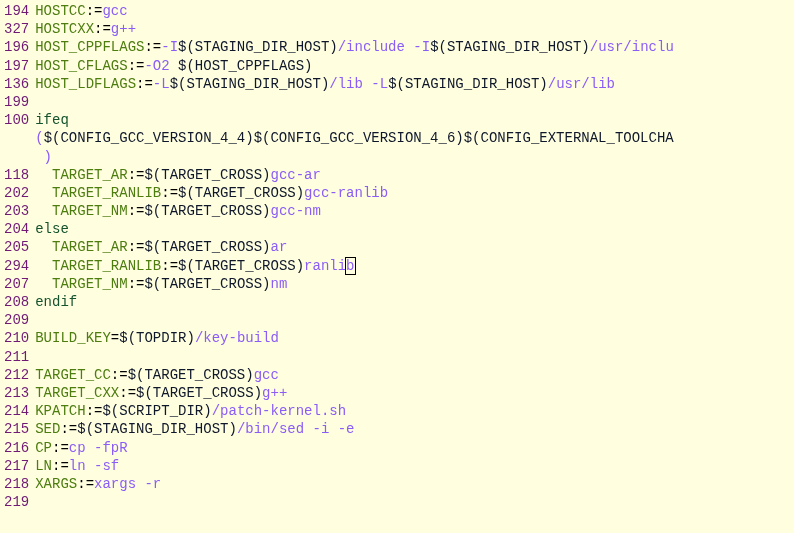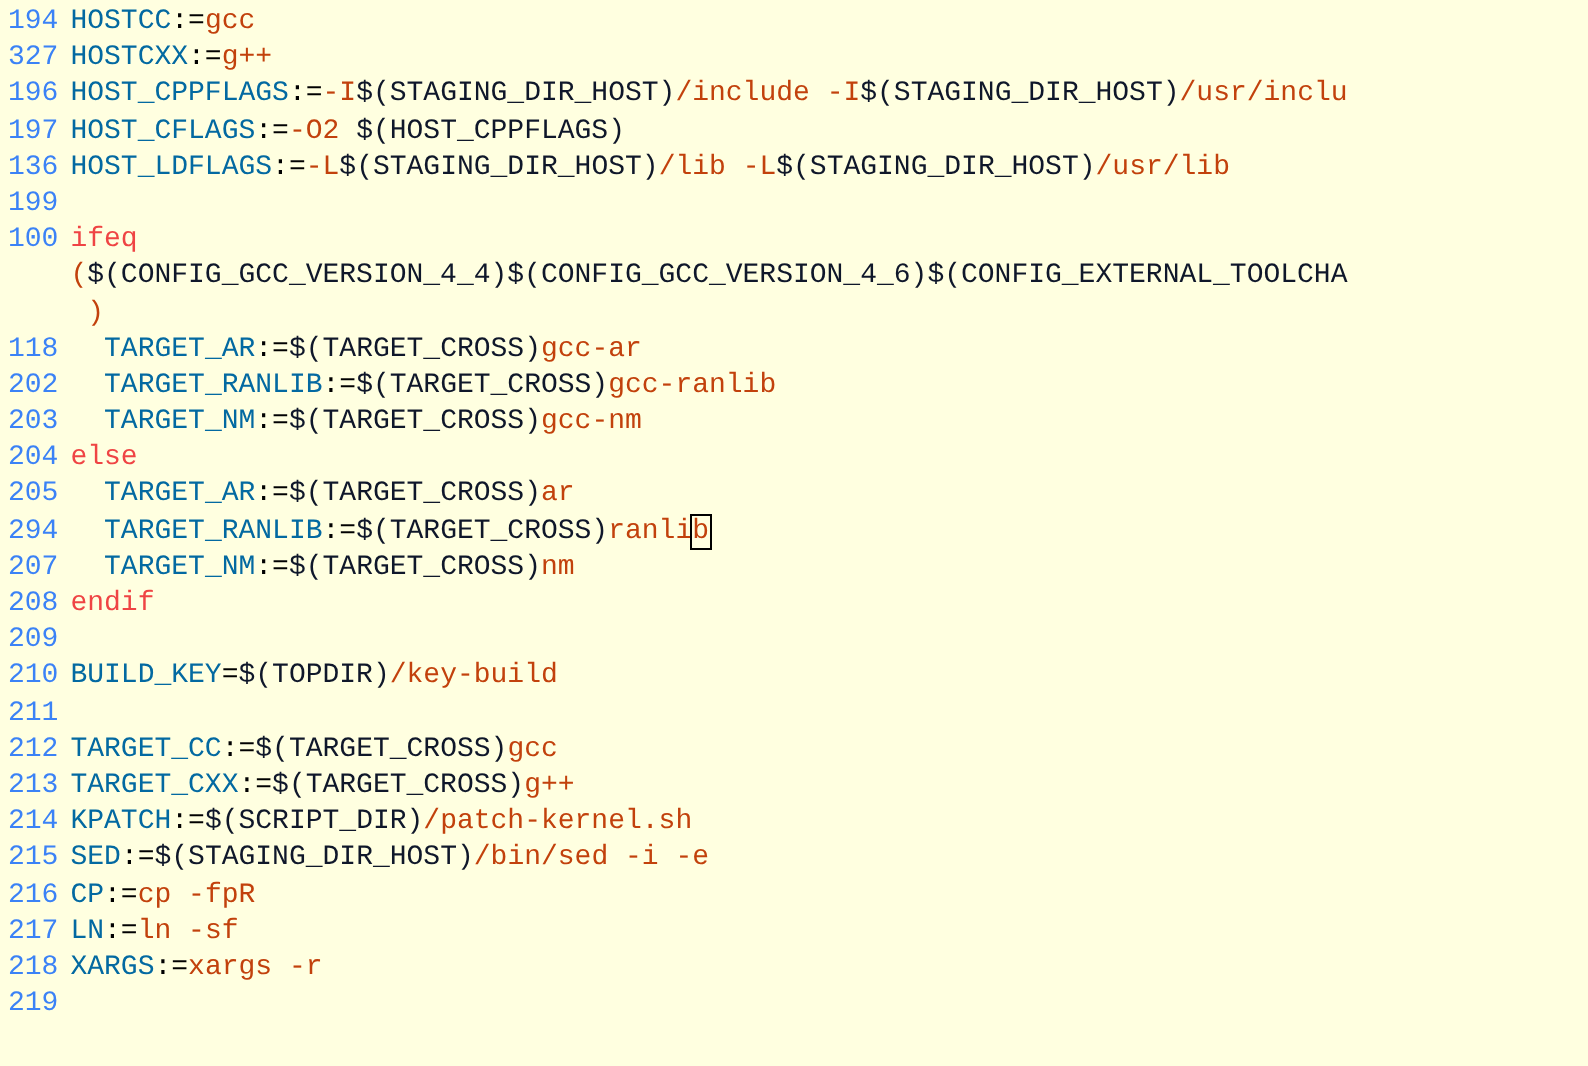--- a/index.html
+++ b/index.html
@@ -12,41 +12,41 @@
   width: 794px;
   overflow: hidden;
 }
 .code-view {
   display: flex;
   background: #ffffe0;
 }
 .gutter {
   flex: 0 0 auto;
   text-align: right;
-  color: #3b82f6;
+  color: #701a75;
   padding: 2px 6px 2px 4px;
   user-select: none;
 }
 .gutter div {
   white-space: pre;
 }
 .code {
   flex: 1 1 auto;
   padding: 2px 0;
   color: #000;
   white-space: pre;
 }
 .code .line {
   white-space: pre;
 }
-.ident { color: #0369a1; }
+.ident { color: #4d7c0f; }
 .op    { color: #000; }
-.kw    { color: #ef4444; }
+.kw    { color: #14532d; }
 .var   { color: #0f172a; }
-.plain { color: #c2410c; }
+.plain { color: #8b5cf6; }
 .cursor-box {
   border: 1px solid #000;
   padding: 0 0px;
   margin-left: -1px;
   margin-right: -1px;
 }
 </style>
 </head>
 <body>
 

